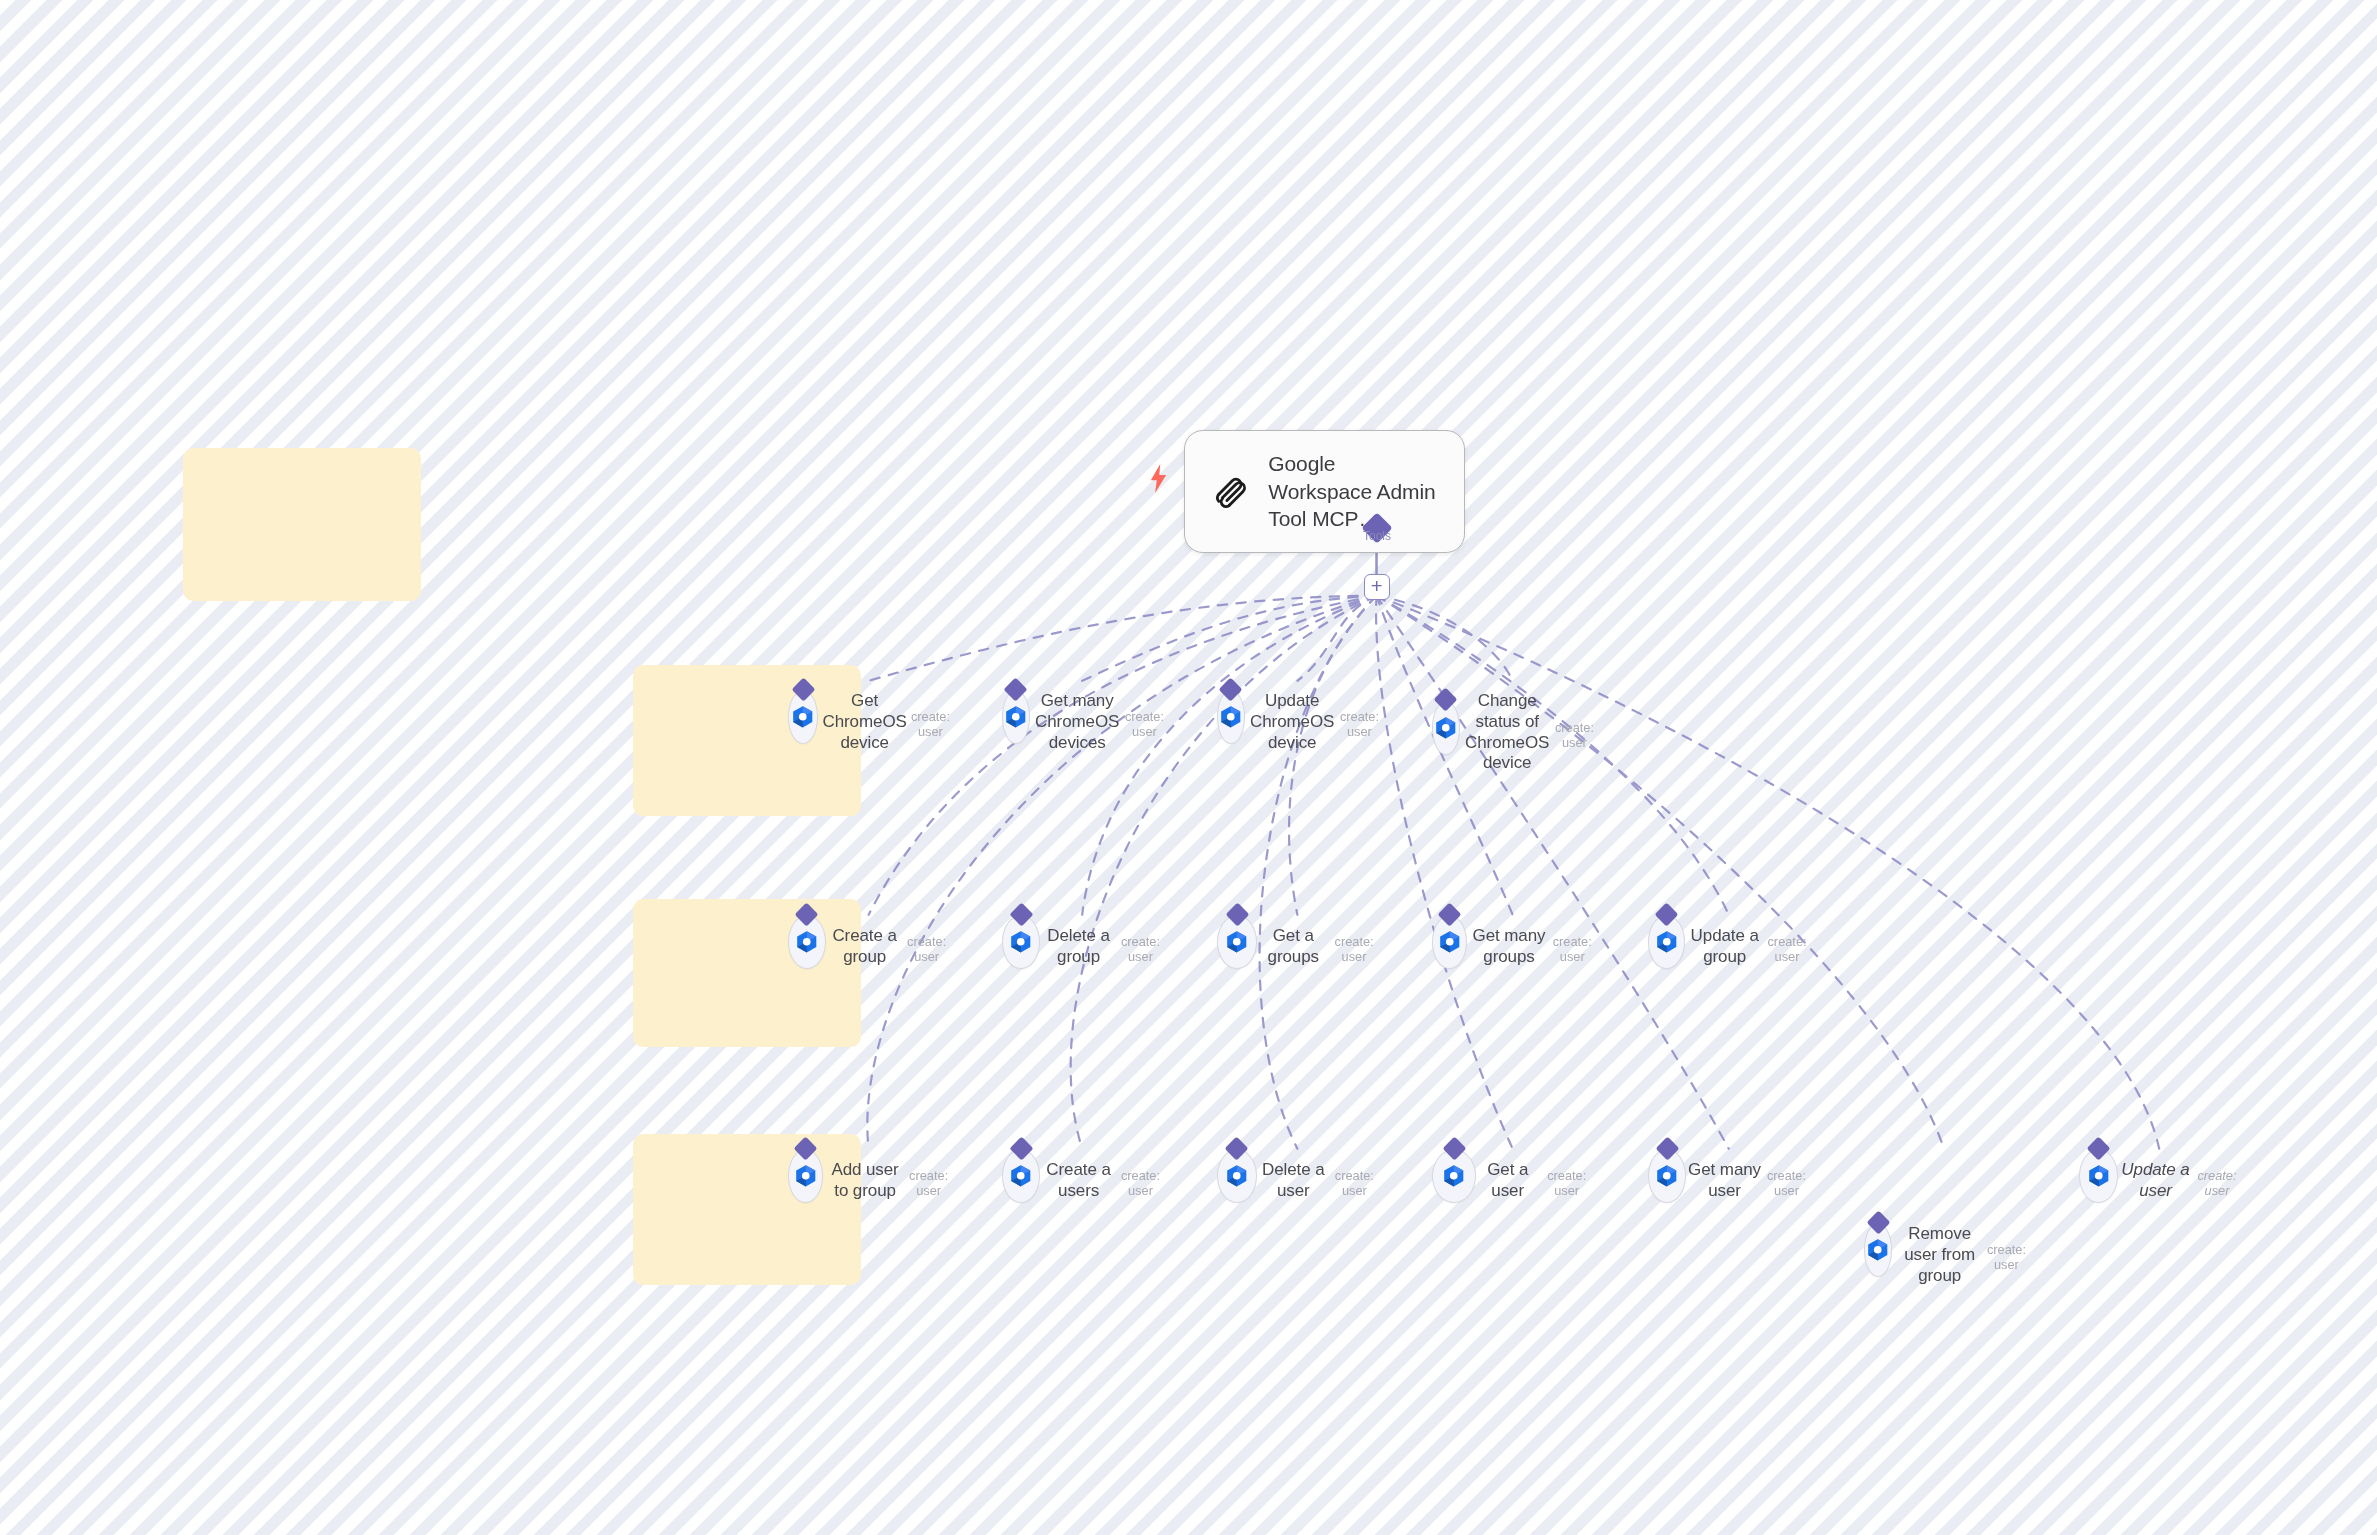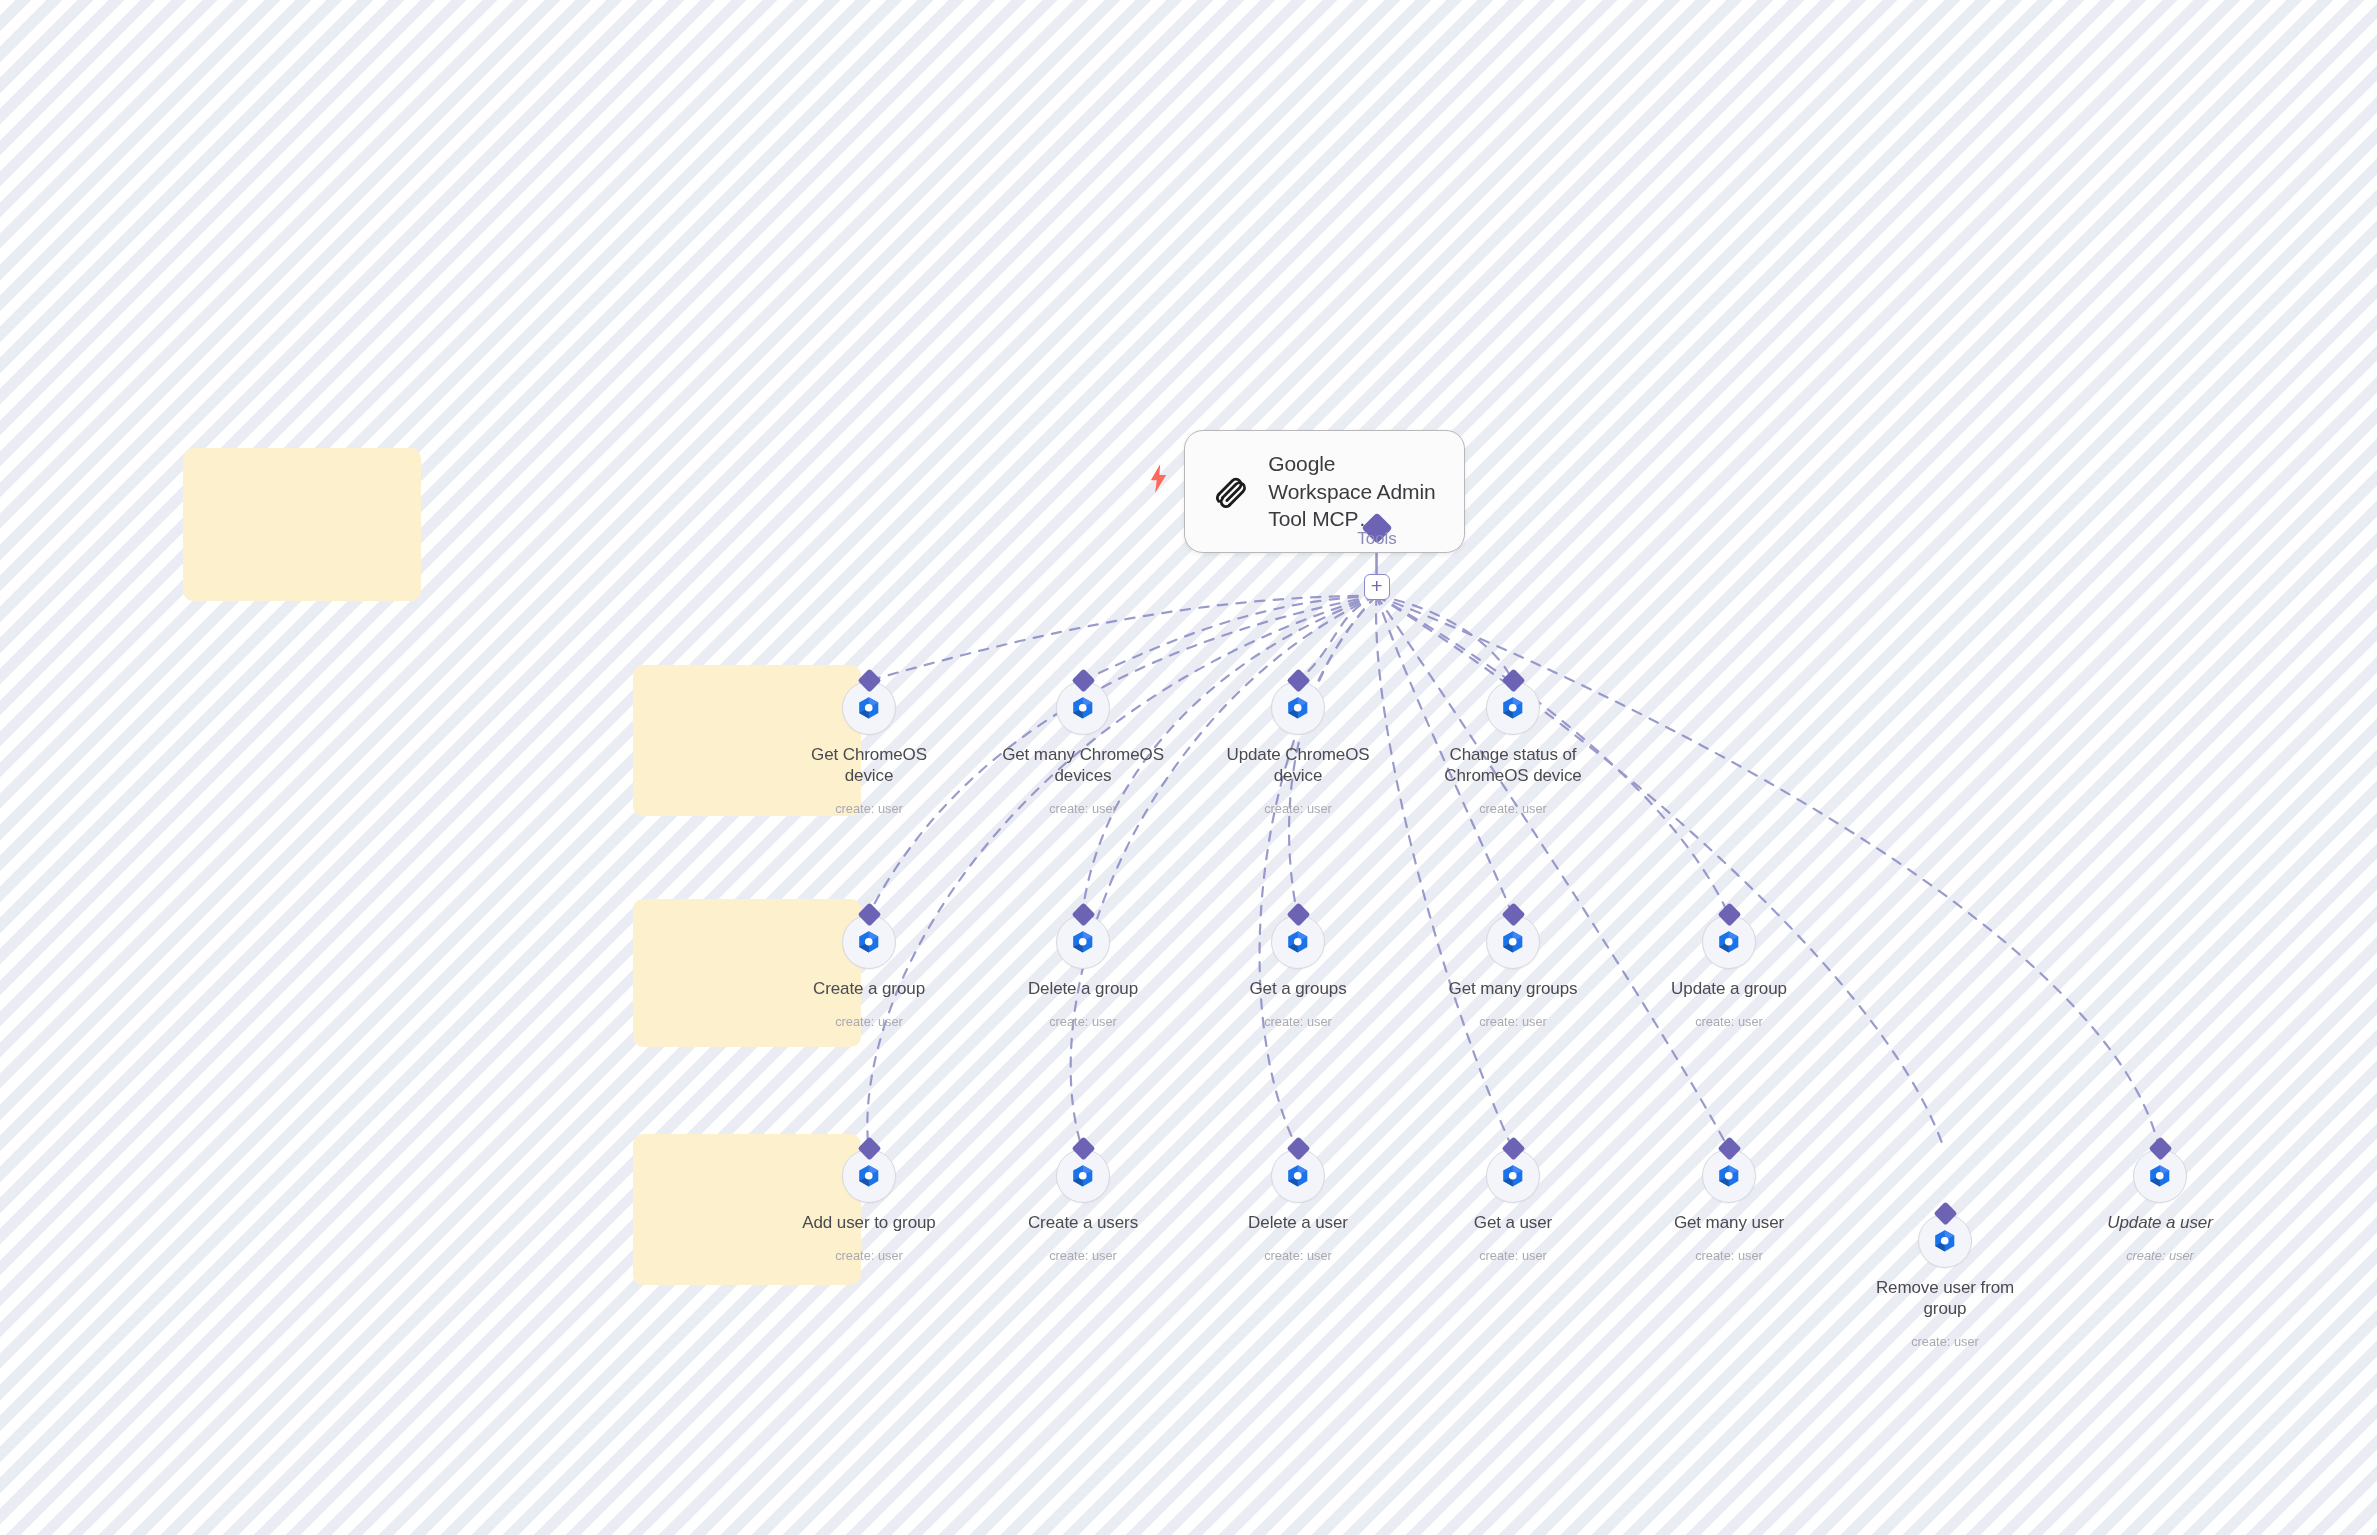--- a/index.html
+++ b/index.html
@@ -72,21 +72,21 @@
     position: absolute;
     z-index: 6;
     width: 22px; height: 22px;
     background: #6c63b5;
     transform: rotate(45deg);
     border-radius: 3.4px;
   }
   .hub-label {
     position: absolute;
     z-index: 6;
-    font-size: 17px;
+    font-size: 12px;
     color: #8c8ab8;
     white-space: nowrap;
     transform: translateX(-50%);
   }
   .hub-plus {
     position: absolute;
     z-index: 6;
     width: 25.5px; height: 25.5px;
     border: 1.7px solid #8b88c4;
     border-radius: 6px;
@@ -99,21 +99,21 @@
     line-height: 17px;
     color: #6f6cae;
     font-weight: 400;
   }
   
   .tool-node {
     position: absolute;
     z-index: 5;
     width: 162px;
     display: flex;
-    flex-direction: column;
+    flex-direction: row;
     align-items: center;
   }
   .tool-circle {
     position: relative;
     width: 54px; height: 54px;
     border-radius: 50%;
     background: #f4f5fa;
     border: 1.7px solid #d7d8e0;
     display: flex; align-items: center; justify-content: center;
     box-shadow: 0 0.9px 1.7px rgba(0,0,0,0.04);

